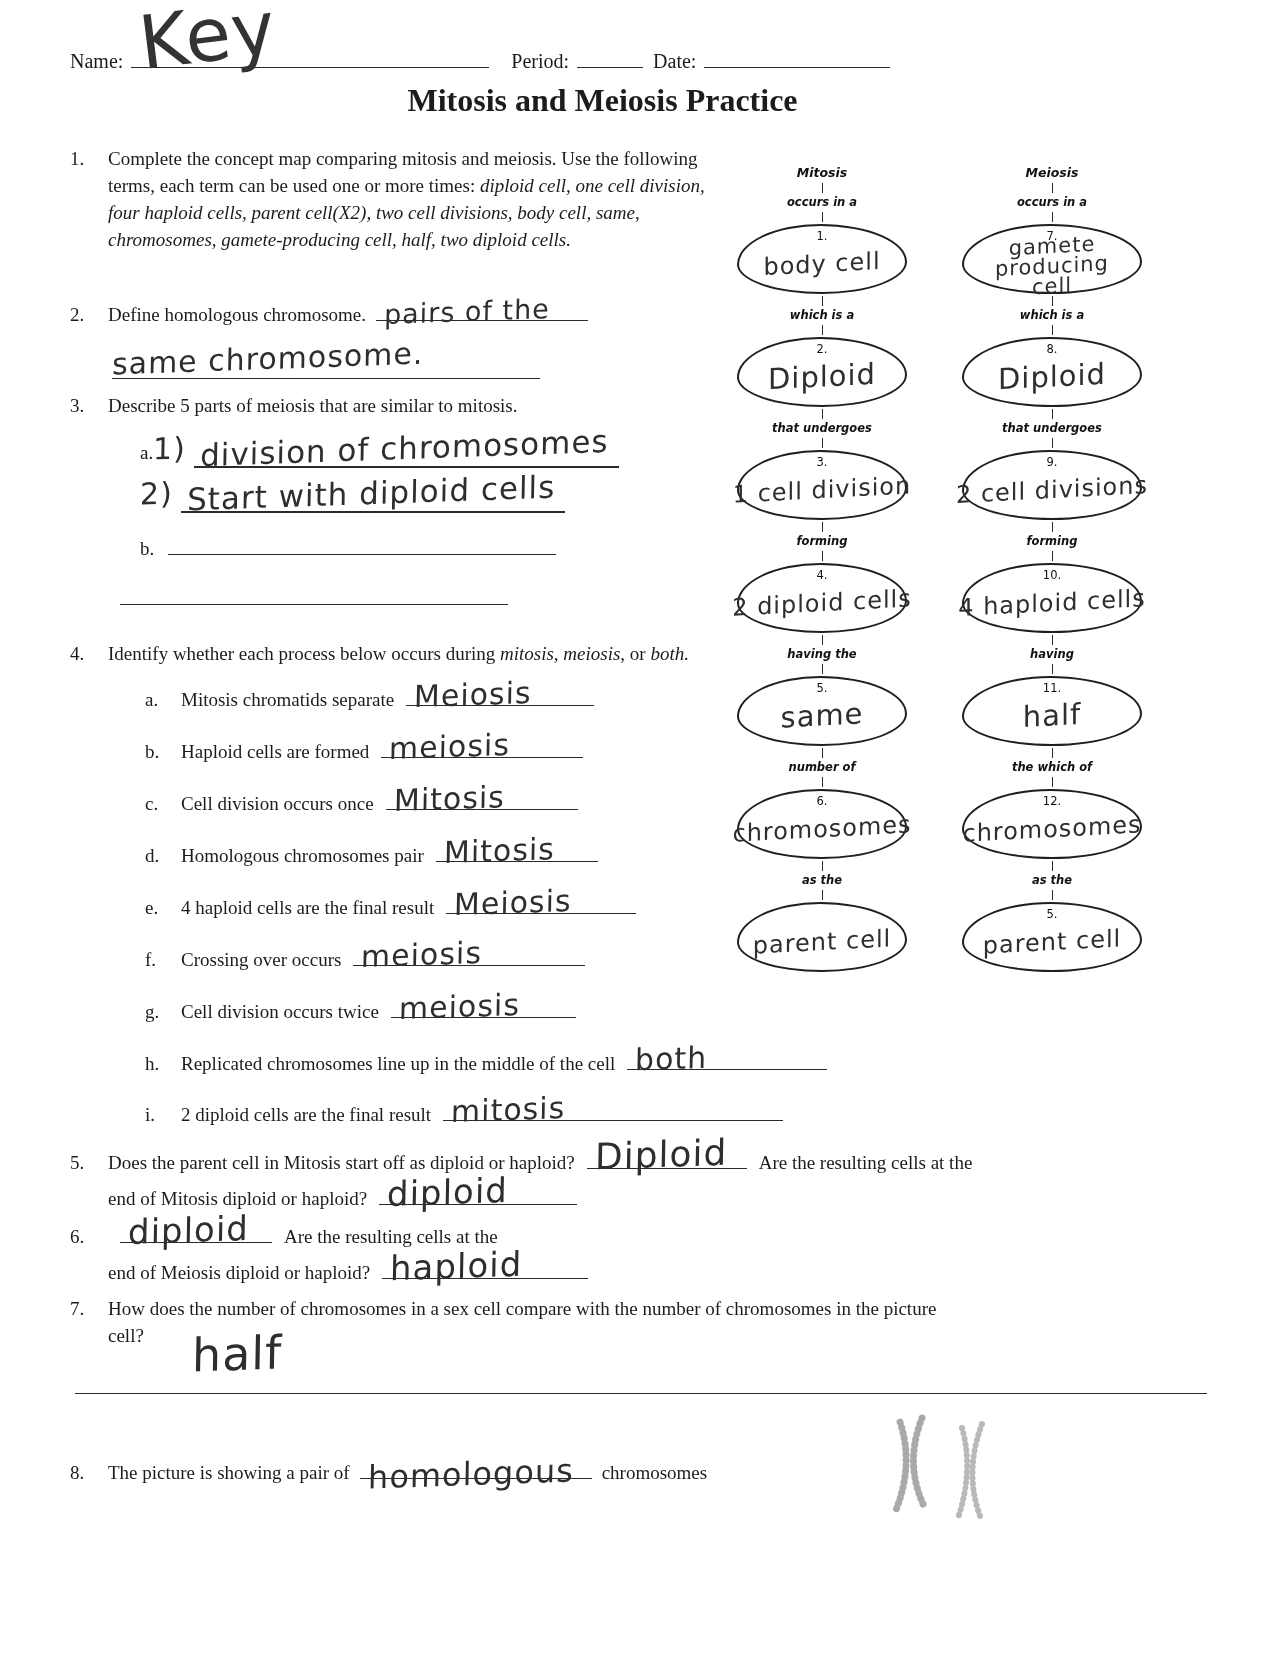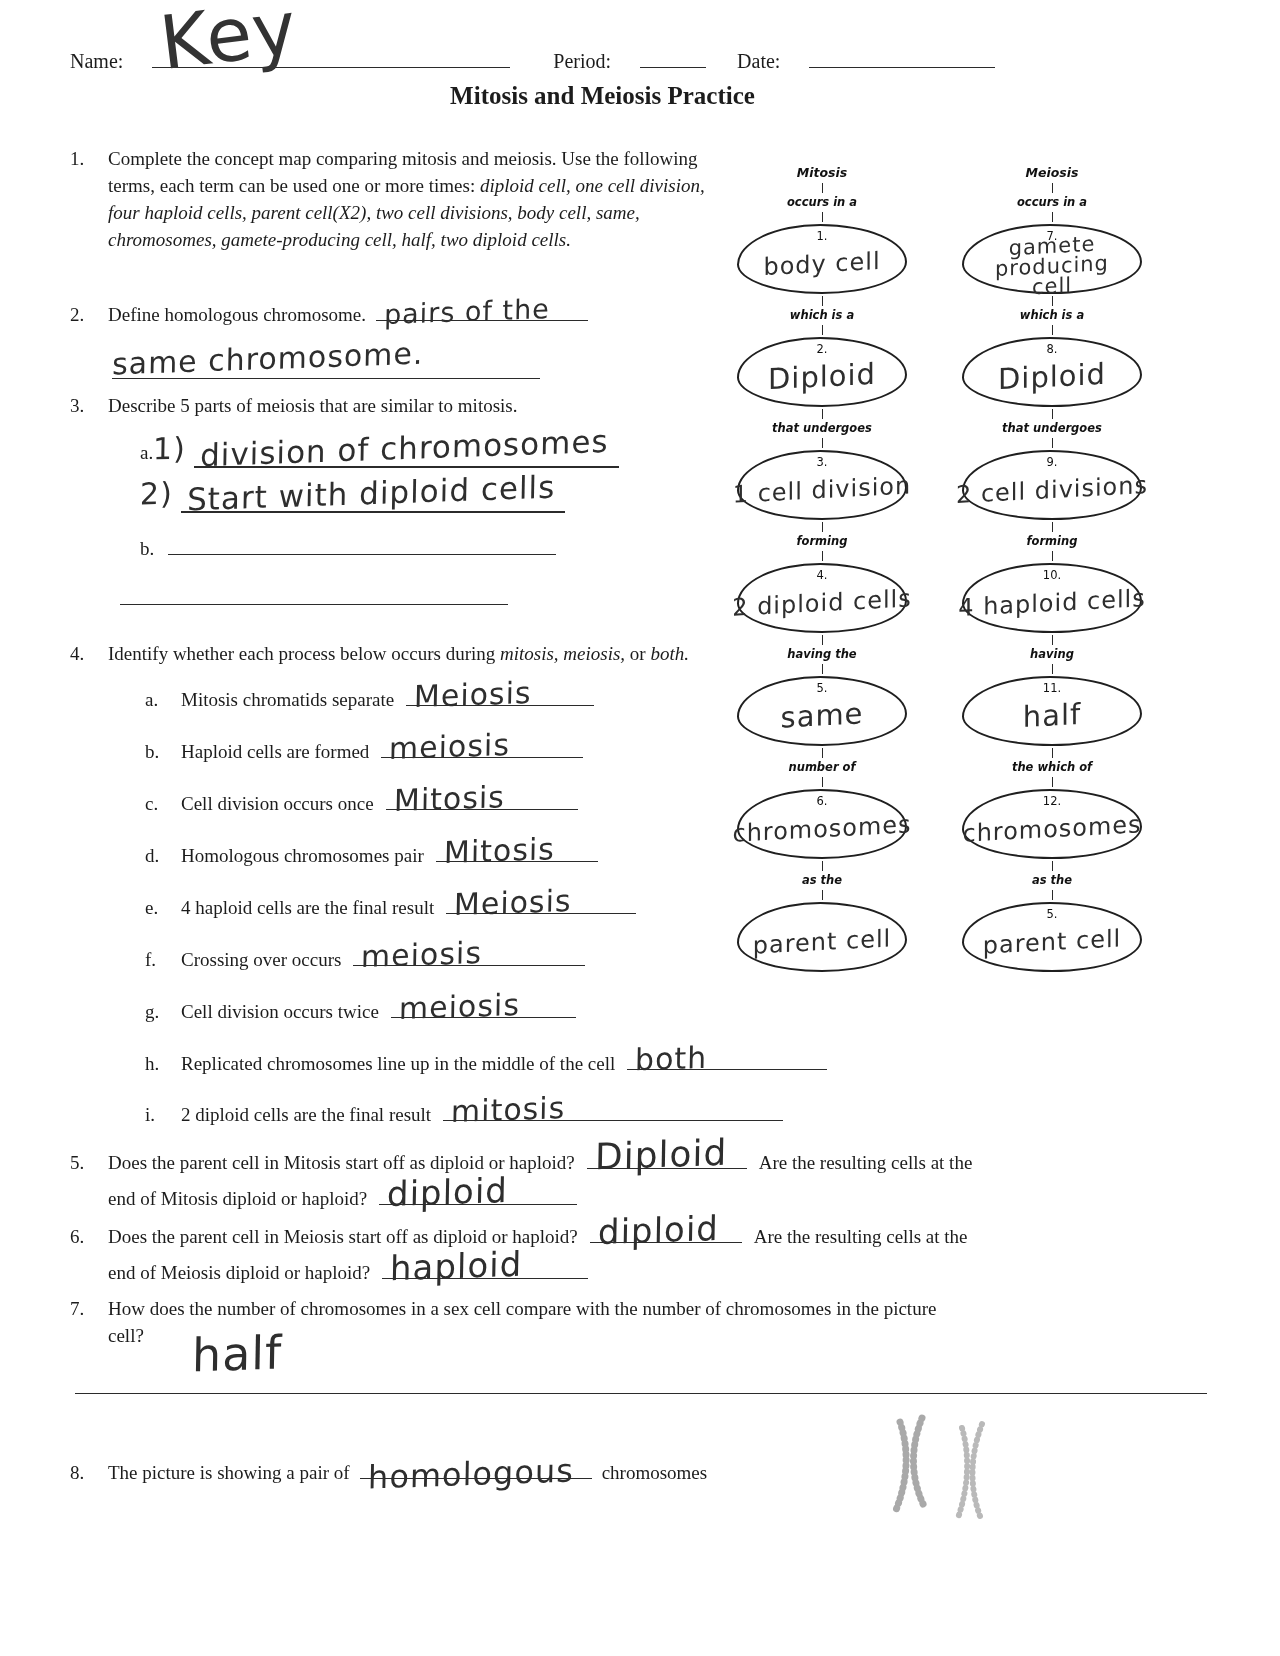--- a/index.html
+++ b/index.html
@@ -25,31 +25,31 @@
   }
   
   .blank{
     display:inline-block;position:relative;
     border-bottom:1.6px solid #2b2b2b;
     height:1.05em;vertical-align:baseline;
   }
   .blank > .hw{position:absolute;left:8px;bottom:-5px;}
   .line{border-bottom:1.6px solid #2b2b2b;height:0;}
   
-  .header{position:absolute;top:46px;left:70px;width:1145px;display:flex;align-items:baseline;font-size:20px;gap:21px;}
+  .header{position:absolute;top:46px;left:70px;width:1145px;display:flex;align-items:baseline;font-size:20px;}
   .name-blank{width:358px;margin-left:8px;}
   .name-hw{font-size:74px;transform:rotate(-7deg);position:absolute;left:70px;bottom:-52px;color:#333;}
   .period-blank{width:66px;margin-left:8px;}
   .date-blank{width:186px;margin-left:8px;}
   .hdr-label{flex:none;}
   .hdr-gap1{margin-left:22px;}
   .hdr-gap2{margin-left:10px;}
   .title{
     position:absolute;top:82px;left:0;width:1205px;text-align:center;
-    font-size:25px;font-weight:bold;
+    font-size:32px;font-weight:bold;
   }
   
   .q1{position:absolute;top:145px;left:70px;width:660px;}
   .q2{position:absolute;top:300px;left:70px;width:640px;}
   .q3{position:absolute;top:392px;left:70px;width:640px;}
   .q4{position:absolute;top:640px;left:70px;width:1150px;}
   .q5{position:absolute;top:1148px;left:70px;width:1160px;white-space:nowrap;}
   .q6{position:absolute;top:1222px;left:70px;width:1160px;white-space:nowrap;}
   .q7{position:absolute;top:1295px;left:70px;width:1150px;}
   .q8{position:absolute;top:1458px;left:70px;width:900px;}
@@ -359,21 +359,20 @@
       <span>end of Mitosis diploid or haploid?</span>
       <span class="blank" style="width:198px;">
           <span class="hw" style="font-size:34px;">diploid</span>
         </span>
     </div>
   </div>
 
   <div class="q6 p">
     <div class="row">
       <span class="qnum">6.</span>
-      <span>Does the parent cell in Meiosis start off as diploid or haploid?</span>
       <span class="blank" style="width:152px;">
           <span class="hw" style="font-size:34px;">diploid</span>
         </span>
       <span>Are the resulting cells at the</span>
     </div>
     <div class="l2 row">
       <span>end of Meiosis diploid or haploid?</span>
       <span class="blank" style="width:206px;">
           <span class="hw" style="font-size:34px;">haploid</span>
         </span>

